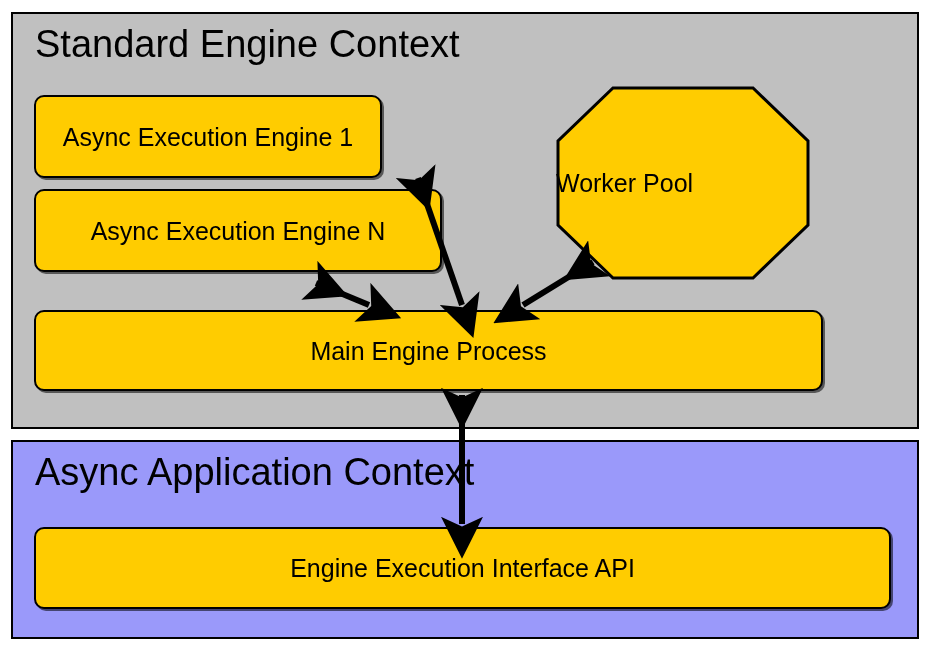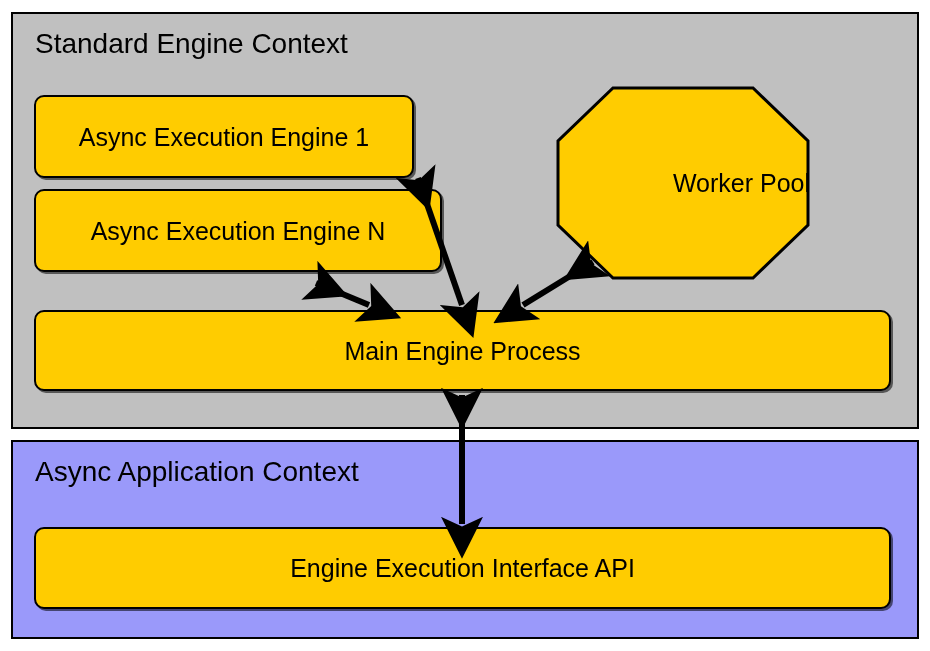--- a/index.html
+++ b/index.html
@@ -35,21 +35,21 @@
     left: 11px;
     top: 440px;
     width: 908px;
     height: 199px;
     background: #9a99fa;
   }
   .panel-title {
     position: absolute;
     left: 22px;
     top: 13px;
-    font-size: 28px;
+    font-size: 38px;
     line-height: 34px;
     color: #000000;
     white-space: nowrap;
   }
   .node-box {
     position: absolute;
     box-sizing: border-box;
     background: #ffcc00;
     border: 2px solid #000000;
     border-radius: 10px;
@@ -58,34 +58,34 @@
     justify-content: center;
     color: #000000;
     font-size: 25px;
     line-height: 28px;
     text-align: center;
     box-shadow: 2px 2px 0 rgba(0,0,0,0.55);
   }
   #node-async-engine-1 {
     left: 34px;
     top: 95px;
-    width: 380px;
+    width: 348px;
     height: 83px;
   }
   #node-async-engine-n {
     left: 34px;
     top: 189px;
     width: 408px;
     height: 83px;
     align-items: center;
   }
   #node-main-engine-process {
     left: 34px;
     top: 310px;
-    width: 857px;
+    width: 789px;
     height: 81px;
   }
   #node-engine-execution-api {
     left: 34px;
     top: 527px;
     width: 857px;
     height: 82px;
   }
   #node-worker-pool {
     position: absolute;
@@ -95,21 +95,21 @@
     height: 194px;
   }
   #node-worker-pool .octagon-label {
     position: absolute;
     left: 0;
     top: 0;
     width: 254px;
     height: 194px;
     display: flex;
     align-items: center;
-    justify-content: flex-end;
+    justify-content: flex-start;
     font-size: 25px;
     line-height: 28px;
     color: #000000;
     pointer-events: none;
   }
   #arrow-layer {
     position: absolute;
     left: 0;
     top: 0;
     width: 930px;

